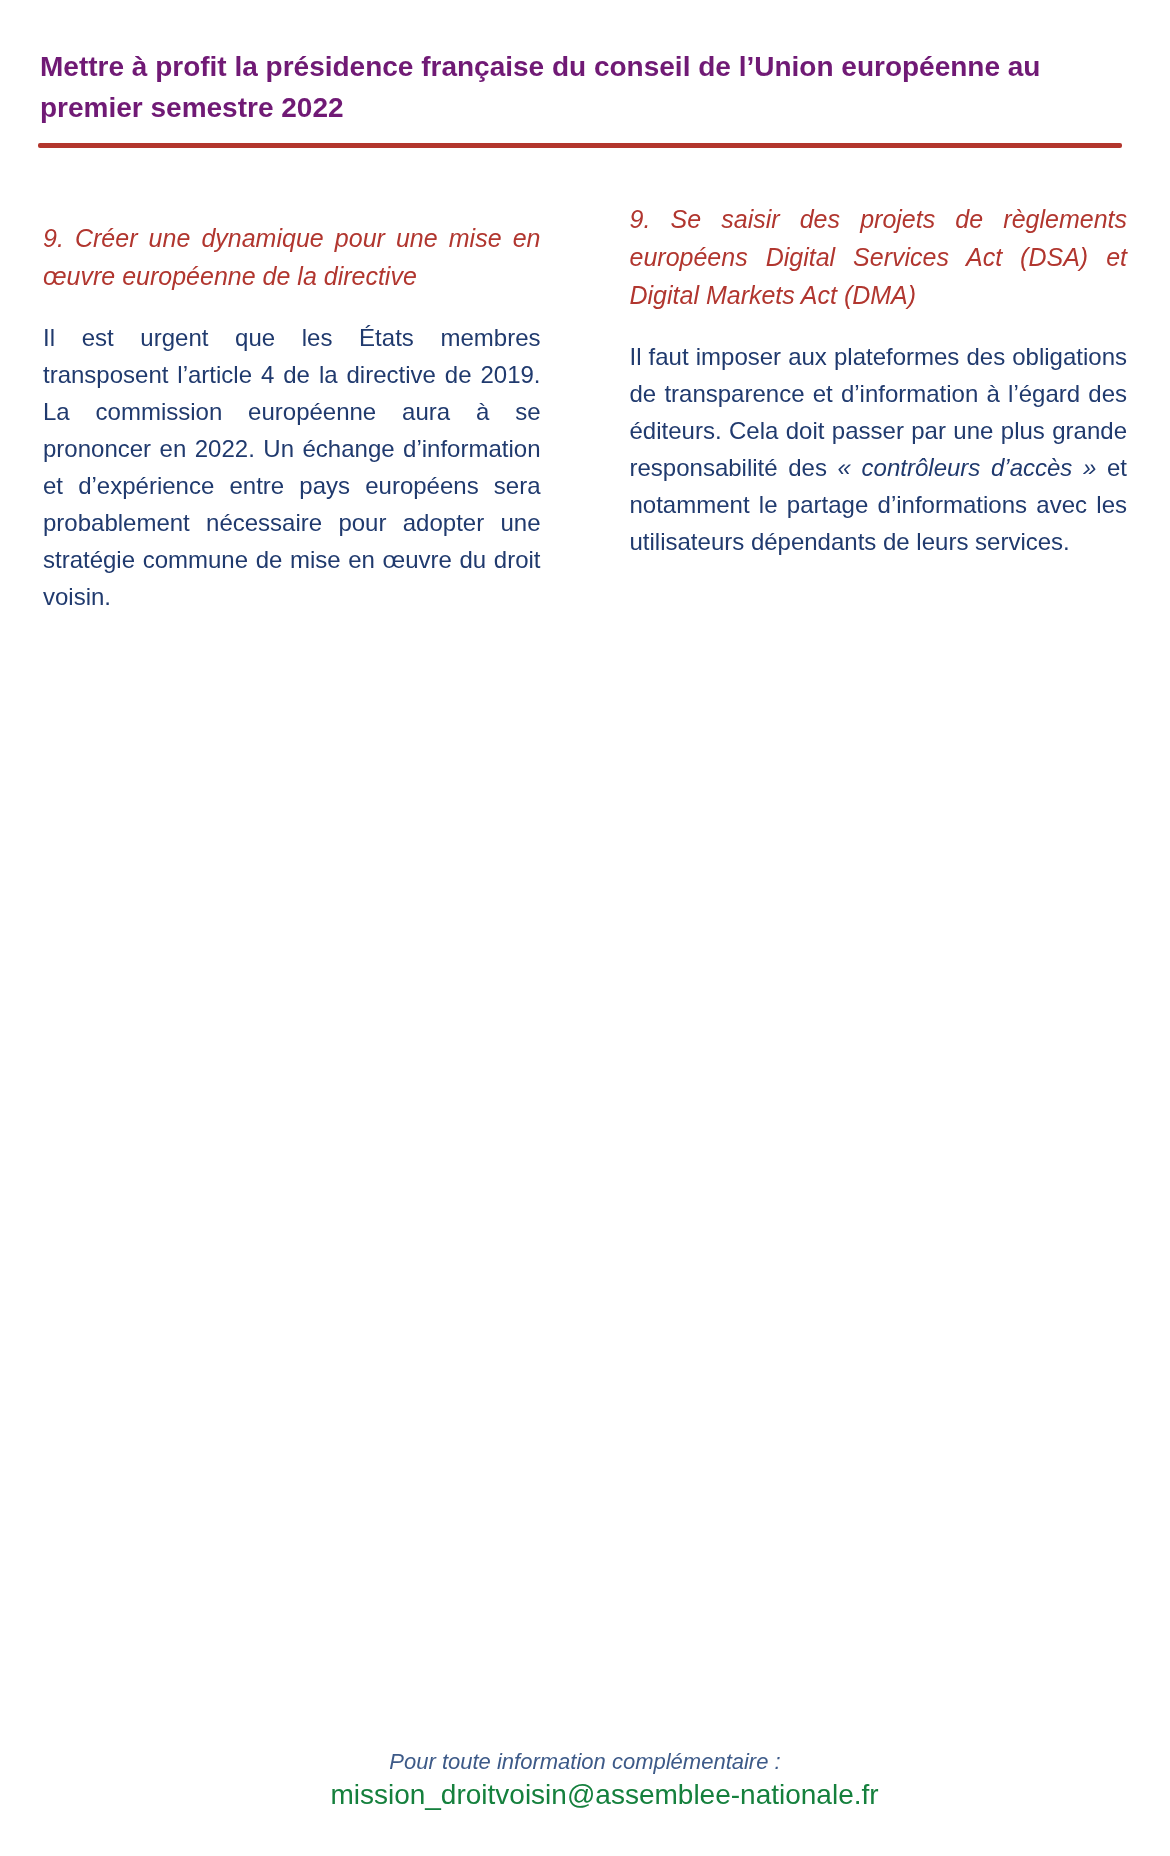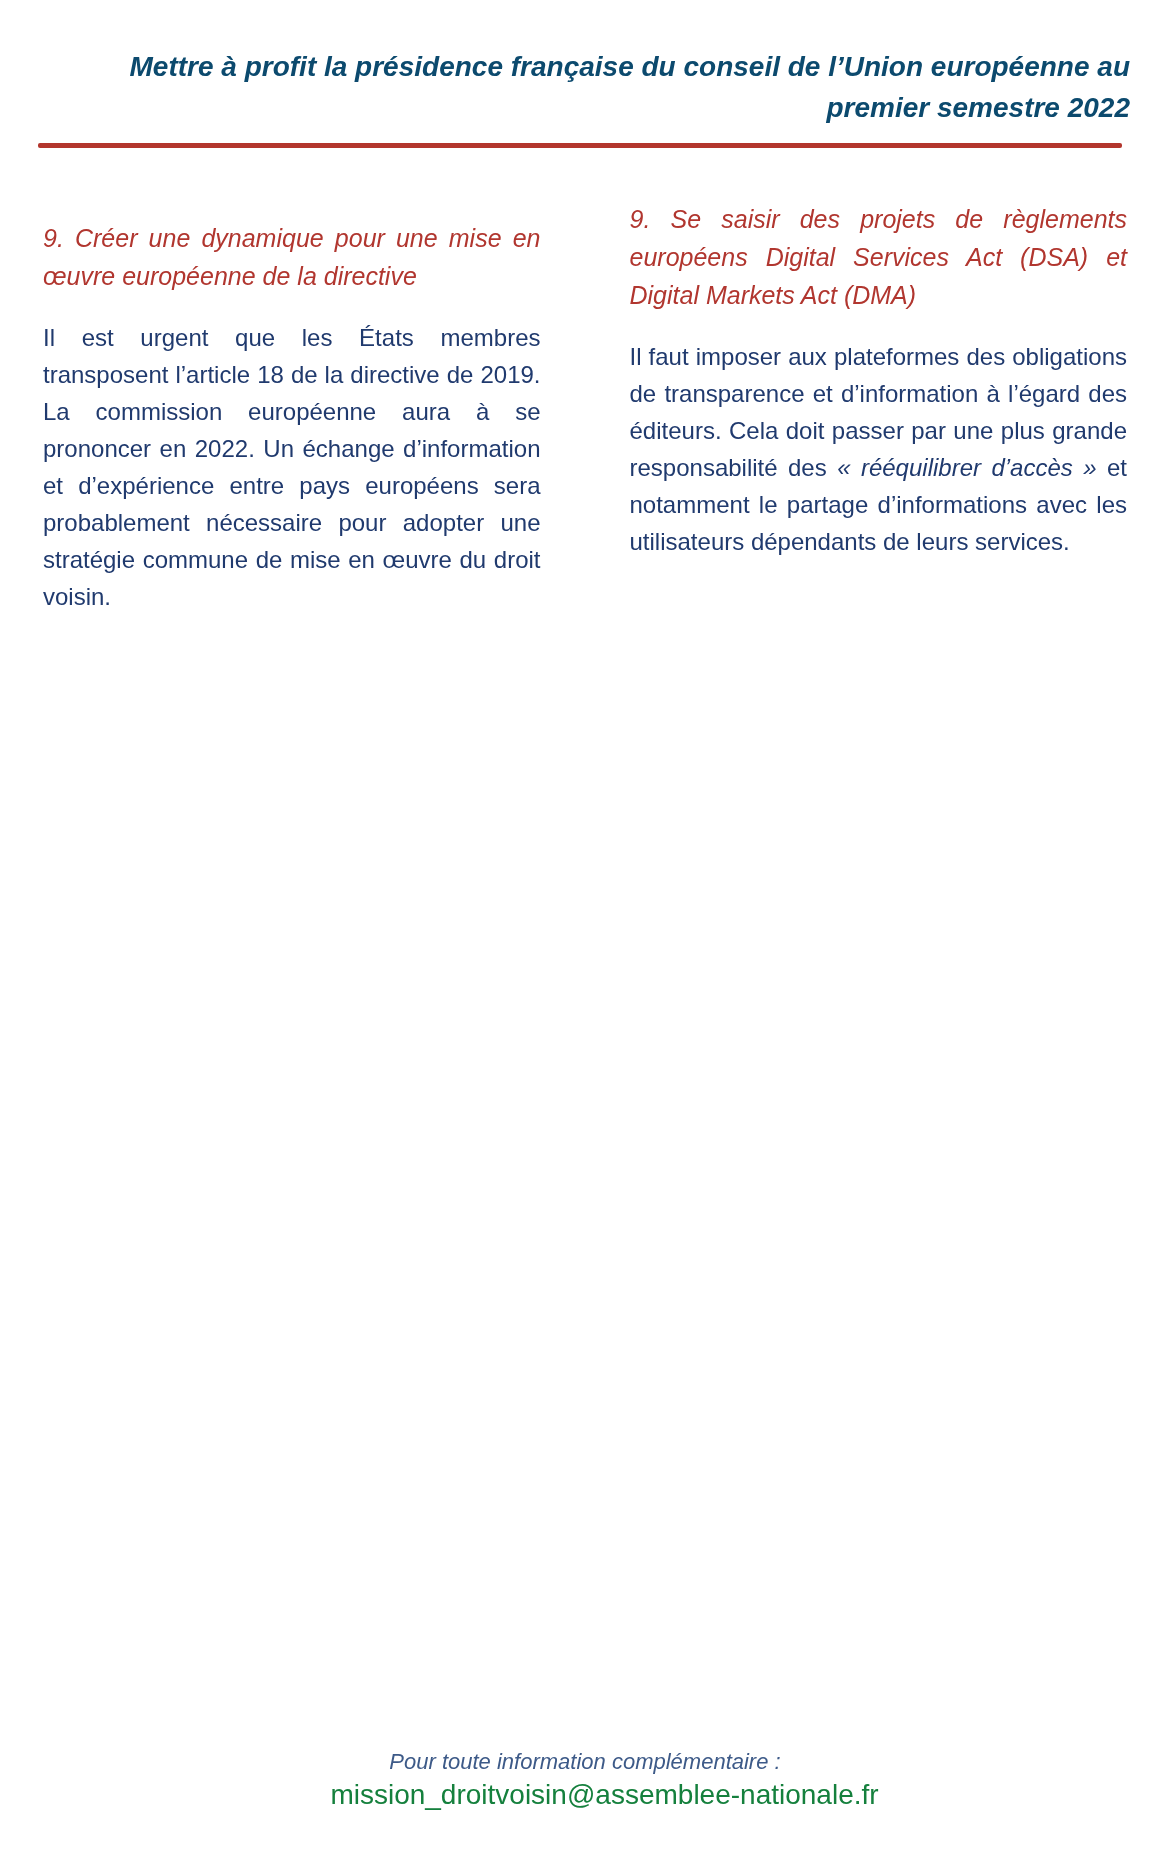--- a/index.html
+++ b/index.html
@@ -5,26 +5,25 @@
   html, body { margin:0; padding:0; }
   body {
     width:1170px; height:1856px;
     background:#ffffff;
     font-family:"Liberation Sans", sans-serif;
     position:relative;
     overflow:hidden;
   }
   .title {
     margin:46px 40px 0 40px;
-    text-align:right;
+    text-align:left;
     font-size:28px;
     line-height:41px;
     font-weight:bold;
-    font-style:italic;
-    color:#0c4a6e;
+    color:#701a75;
   }
   .rule {
     height:5px;
     background:#b3362d;
     margin:15px 48px 0 38px;
     border-radius:2px;
   }
   .columns {
     display:flex;
     gap:89px;
@@ -77,26 +76,26 @@
 <div class="page">
 
   <h1 class="title">Mettre à profit la présidence française du conseil de l’Union européenne au premier semestre 2022</h1>
 
   <div class="rule"></div>
 
   <div class="columns">
 
     <section class="col left">
       <h2 class="heading">9. Créer une dynamique pour une mise en œuvre européenne de la directive</h2>
-      <p class="body">Il est urgent que les États membres transposent l’article 18 de la directive de 2019. La commission européenne aura à se prononcer en 2022. Un échange d’information et d’expérience entre pays européens sera probablement nécessaire pour adopter une stratégie commune de mise en œuvre du droit voisin.</p>
+      <p class="body">Il est urgent que les États membres transposent l’article 4 de la directive de 2019. La commission européenne aura à se prononcer en 2022. Un échange d’information et d’expérience entre pays européens sera probablement nécessaire pour adopter une stratégie commune de mise en œuvre du droit voisin.</p>
     </section>
 
     <section class="col right">
       <h2 class="heading">9. Se saisir des projets de règlements européens Digital Services Act (DSA) et Digital Markets Act (DMA)</h2>
-      <p class="body"><span>Il faut imposer aux plateformes des obligations de transparence et d’information à l’égard des éditeurs. Cela doit passer par une plus grande responsabilité des </span><em class="inline-quote">« rééquilibrer d’accès »</em><span> et notamment le partage d’informations avec les utilisateurs dépendants de leurs services.</span></p>
+      <p class="body"><span>Il faut imposer aux plateformes des obligations de transparence et d’information à l’égard des éditeurs. Cela doit passer par une plus grande responsabilité des </span><em class="inline-quote">« contrôleurs d’accès »</em><span> et notamment le partage d’informations avec les utilisateurs dépendants de leurs services.</span></p>
     </section>
 
   </div>
 
   <footer class="footer">
     <div class="footer-note">Pour toute information complémentaire :</div>
     <a class="footer-email" href="#">mission_droitvoisin@assemblee-nationale.fr</a>
   </footer>
 
 </div>

